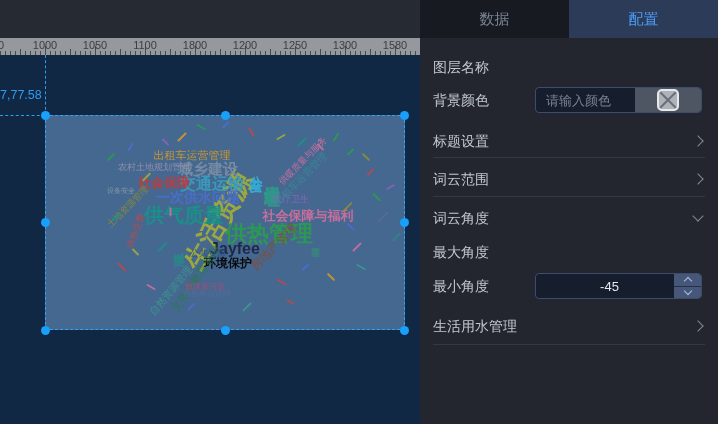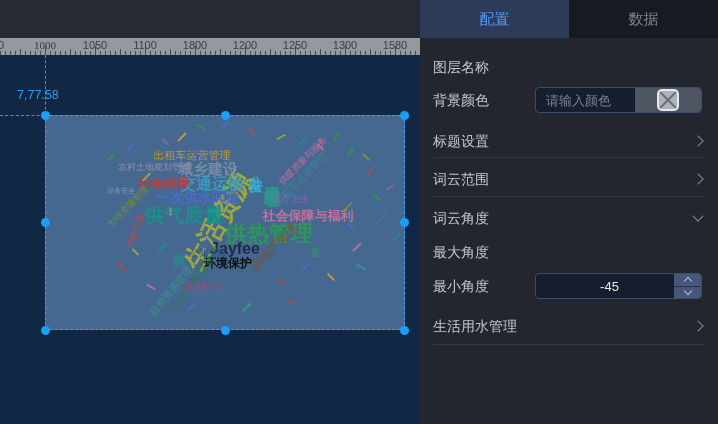--- a/index.html
+++ b/index.html
@@ -7,21 +7,21 @@
          font-family:"Liberation Sans","DejaVu Sans",sans-serif;background:#23262e;}
 
   
   .canvas{position:absolute;left:0;top:0;width:420px;height:424px;background:#102844;overflow:hidden;}
   .canvas-top{position:absolute;left:0;top:0;width:420px;height:38px;background:#262a32;}
   .ruler{position:absolute;left:0;top:38px;width:420px;height:17px;background:#95989c;overflow:hidden;}
   .tick{position:absolute;bottom:0;width:1px;background:#474a4e;}
   .tick-label{position:absolute;top:1px;font-size:11px;color:#3b3e43;transform:translateX(-50%);white-space:nowrap;}
   .guide-v{position:absolute;left:45px;top:55px;height:60px;width:0;border-left:1px dashed #2d9bf0;}
   .guide-h{position:absolute;left:0;top:115px;width:45px;height:0;border-top:1px dashed #2d9bf0;}
-  .coord-label{position:absolute;left:0;top:88px;font-size:12.5px;color:#2f9bf0;white-space:nowrap;padding-left:17px;}
+  .coord-label{position:absolute;left:0;top:88px;font-size:12.5px;color:#2f9bf0;white-space:nowrap;}
 
   .selection{position:absolute;left:45px;top:115px;width:360px;height:215px;background:#44688f;
              border:1px dashed #35a2f5;box-sizing:border-box;overflow:hidden;}
   .word{position:absolute;white-space:nowrap;line-height:1;opacity:.92;}
   .word.vert{writing-mode:vertical-rl;text-orientation:upright;letter-spacing:1px;}
   .frag{position:absolute;height:2px;border-radius:1px;opacity:.85;}
   .handle{position:absolute;width:9px;height:9px;border-radius:50%;background:#17a0fc;z-index:5;}
 
   
   .panel{position:absolute;left:420px;top:0;width:298px;height:424px;background:#23262e;}
@@ -71,21 +71,21 @@
         <div class="tick" style="left: 0px; height: 4px;"></div>
         <div class="tick" style="left: 5px; height: 4px;"></div>
         <div class="tick" style="left: 10px; height: 4px;"></div>
         <div class="tick" style="left: 15px; height: 4px;"></div>
         <div class="tick" style="left: 20px; height: 6px;"></div>
         <div class="tick" style="left: 25px; height: 4px;"></div>
         <div class="tick" style="left: 30px; height: 4px;"></div>
         <div class="tick" style="left: 35px; height: 4px;"></div>
         <div class="tick" style="left: 40px; height: 4px;"></div>
         <div class="tick" style="left: 45px; height: 9px;"></div>
-        <div class="tick-label" style="left: 45px; font-family: Liberation Serif, serif;">1000</div>
+        <div class="tick-label" style="left: 45px;">1000</div>
         <div class="tick" style="left: 50px; height: 4px;"></div>
         <div class="tick" style="left: 55px; height: 4px;"></div>
         <div class="tick" style="left: 60px; height: 4px;"></div>
         <div class="tick" style="left: 65px; height: 4px;"></div>
         <div class="tick" style="left: 70px; height: 6px;"></div>
         <div class="tick" style="left: 75px; height: 4px;"></div>
         <div class="tick" style="left: 80px; height: 4px;"></div>
         <div class="tick" style="left: 85px; height: 4px;"></div>
         <div class="tick" style="left: 90px; height: 4px;"></div>
         <div class="tick" style="left: 95px; height: 9px;"></div>
@@ -238,22 +238,22 @@
     <div class="handle" style="left:400px;top:111px"></div>
     <div class="handle" style="left:41px;top:218px"></div>
     <div class="handle" style="left:400px;top:218px"></div>
     <div class="handle" style="left:41px;top:326px"></div>
     <div class="handle" style="left:221px;top:326px"></div>
     <div class="handle" style="left:400px;top:326px"></div>
   </div>
 
   <div class="panel">
     <div class="tabs">
+      <div class="tab">数据</div>
       <div class="tab active">配置</div>
-      <div class="tab">数据</div>
     </div>
 
     <div class="lbl" style="top:59px">图层名称</div>
 
     <div class="lbl" style="top:92px">背景颜色</div>
     <div class="inp-wrap" style="top:87px">
       <input class="inp" placeholder="请输入颜色" style="">
       <div class="color-btn">
         <div class="cp-icon"></div>
       </div>

